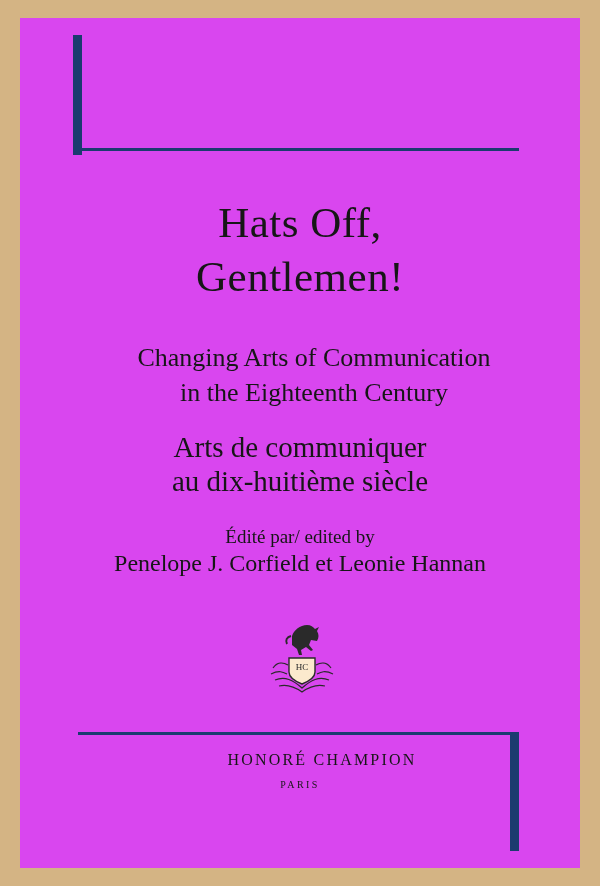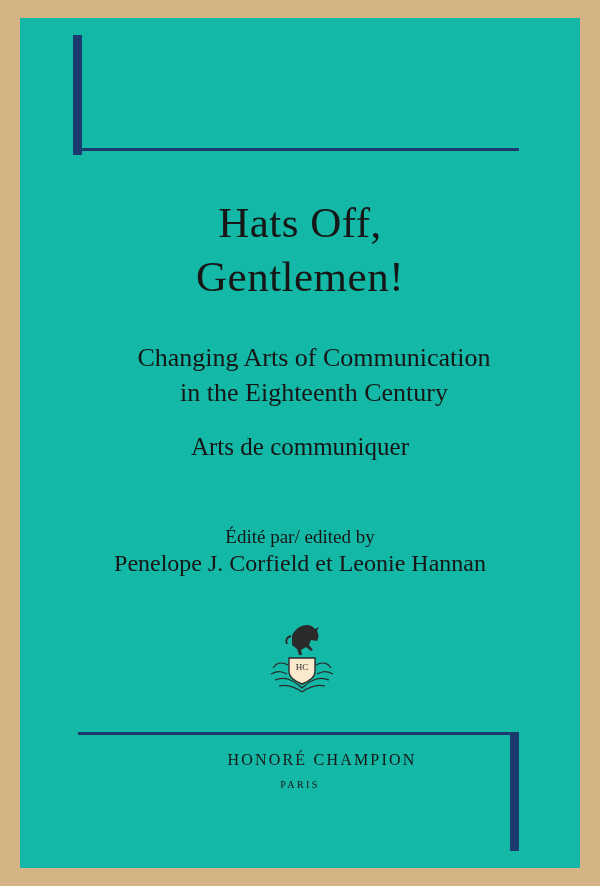--- a/index.html
+++ b/index.html
@@ -19,21 +19,21 @@
     height: 886px;
     background: #d4b484;
     box-sizing: border-box;
   }
   .page {
     position: absolute;
     left: 20px;
     top: 18px;
     width: 560px;
     height: 850px;
-    background: #14b8a6;
+    background: #d946ef;
     box-sizing: border-box;
     overflow: hidden;
   }
   
   .rule-top-vert {
     position: absolute;
     left: 53px;
     top: 17px;
     width: 9px;
     height: 120px;
@@ -92,21 +92,21 @@
     color: #161616;
   }
   .subtitle-fr-block {
     position: absolute;
     left: 0;
     top: 412px;
     width: 560px;
     text-align: center;
   }
   .subtitle-fr-line {
-    font-size: 25px;
+    font-size: 29px;
     line-height: 34px;
     color: #161616;
   }
   .editors-block {
     position: absolute;
     left: 0;
     top: 505px;
     width: 560px;
     text-align: center;
   }
@@ -168,20 +168,21 @@
       <div class="title-line">Gentlemen!</div>
     </div>
 
     <div class="subtitle-block">
       <div class="subtitle-line">Changing Arts of Communication</div>
       <div class="subtitle-line">in the Eighteenth Century</div>
     </div>
 
     <div class="subtitle-fr-block">
       <div class="subtitle-fr-line">Arts de communiquer</div>
+      <div class="subtitle-fr-line">au dix-huitième siècle</div>
     </div>
 
     <div class="editors-block">
       <div class="editors-lead">Édité par/ edited by</div>
       <div class="editors-names">Penelope J. Corfield et Leonie Hannan</div>
     </div>
 
     <div class="logo">
       <svg viewBox="0 0 110 90" width="110" height="90" xmlns="http://www.w3.org/2000/svg">
         <g fill="none" stroke="#2a2a2a" stroke-width="1.1">

